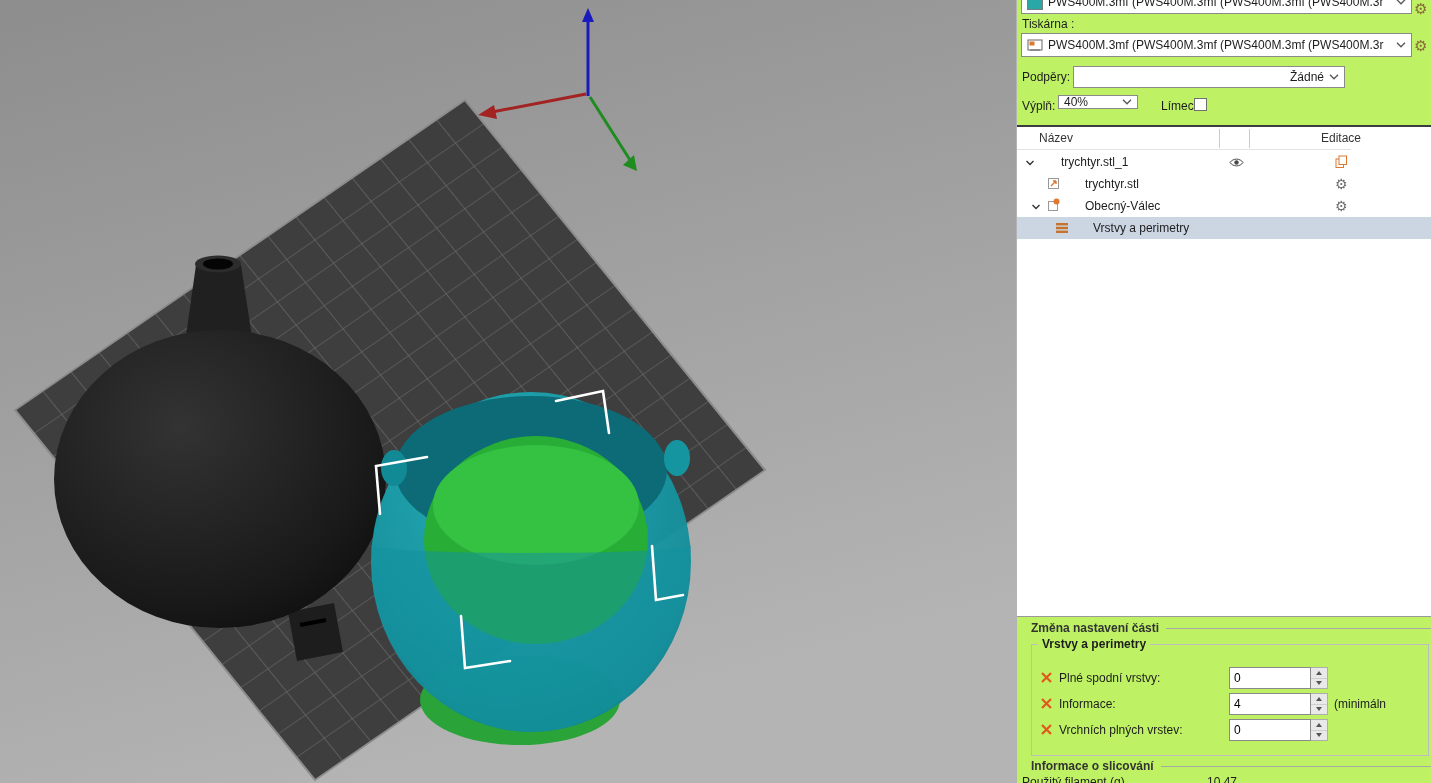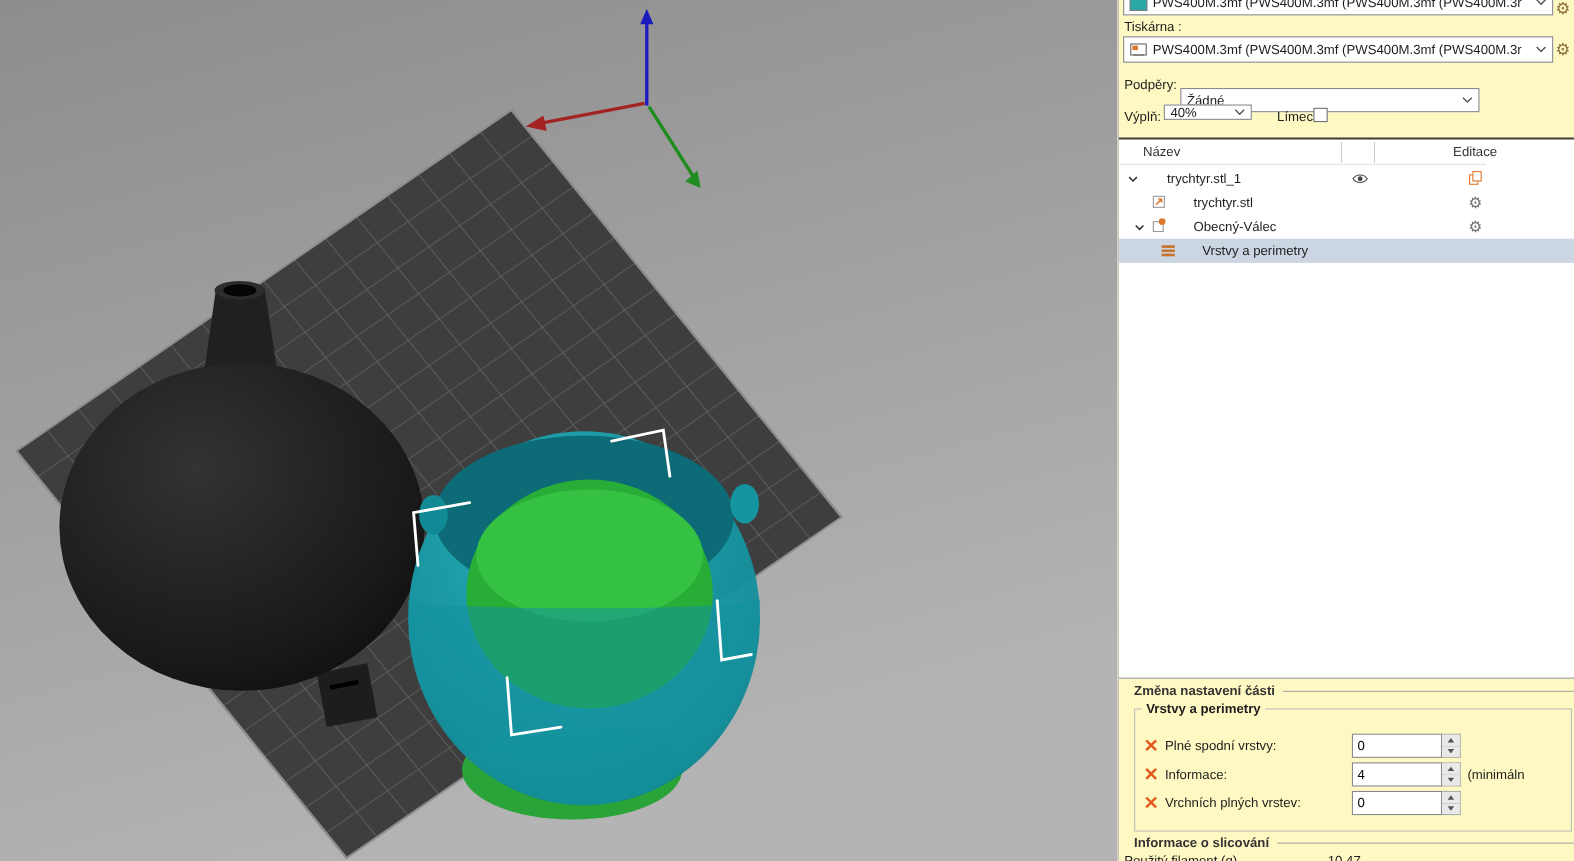--- a/index.html
+++ b/index.html
@@ -6,21 +6,21 @@
   html,body { width:1431px; height:783px; overflow:hidden;
               font-family:"Liberation Sans",sans-serif; }
   .stage { position:relative; width:1431px; height:783px; overflow:hidden; background:#f0f0f0; }
 
   
   .viewport { position:absolute; left:0; top:0; width:1016px; height:783px; }
   .viewport svg { display:block; }
 
   
   .panel { position:absolute; left:1016px; top:0; width:415px; height:783px;
-           background:#fef9c3; border-left:1px solid #b3b3b3; overflow:hidden;
+           background:#bef264; border-left:1px solid #b3b3b3; overflow:hidden;
            font-size:12px; color:#1d1d1d; }
   .label { position:absolute; white-space:nowrap; line-height:14px; }
 
   .combo { position:absolute; display:flex; align-items:center; gap:5px;
            background:#fff; border:1px solid #8a8a8a; padding:0 5px;
            overflow:hidden; white-space:nowrap; }
   .combo .txt { flex:1 1 auto; overflow:hidden; white-space:nowrap; }
   .combo .chev { flex:0 0 auto; }
   .swatch { flex:0 0 auto; width:16px; height:16px; background:#2aa8a8; border:1px solid #7d7d7d; }
 
@@ -164,21 +164,21 @@
         <line x1="3" y1="12" x2="13" y2="12" stroke="#666"></line>
       </svg>
       <span class="txt">PWS400M.3mf (PWS400M.3mf (PWS400M.3mf (PWS400M.3r</span>
       <svg class="chev" width="10" height="6">
         <polyline points="1,0.8 5,4.8 9,0.8" fill="none" stroke="#555" stroke-width="1.3"></polyline>
       </svg>
     </div>
     <span class="gear" style="left:397px; top:38px;">⚙</span>
 
     <span class="label" style="left:5px; top:70px;">Podpěry:</span>
-    <div class="combo" style="left:56px; top:80px; width:272px; height:22px;">
+    <div class="combo" style="left:56px; top:66px; width:272px; height:22px;text-align:right;">
       <span class="txt">Žádné</span>
       <svg class="chev" width="10" height="6">
         <polyline points="1,0.8 5,4.8 9,0.8" fill="none" stroke="#555" stroke-width="1.3"></polyline>
       </svg>
     </div>
 
     <span class="label" style="left:5px; top:99px;">Výplň:</span>
     <div class="combo" style="left:41px; top:95px; width:80px; height:14px;">
       <span class="txt">40%</span>
       <svg class="chev" width="10" height="6">

